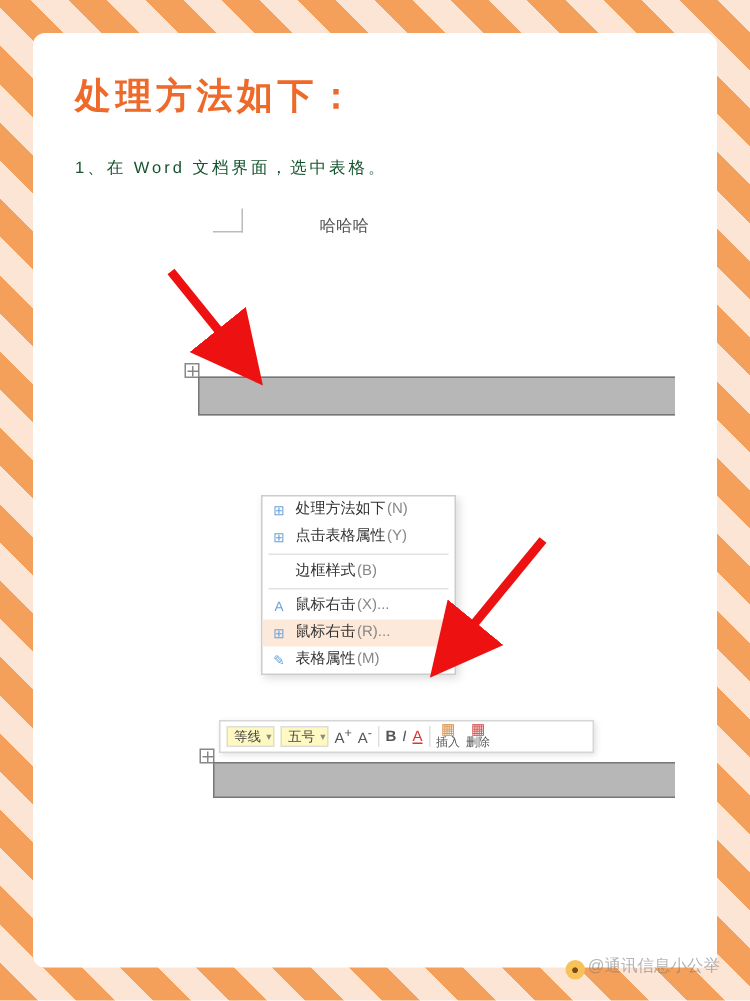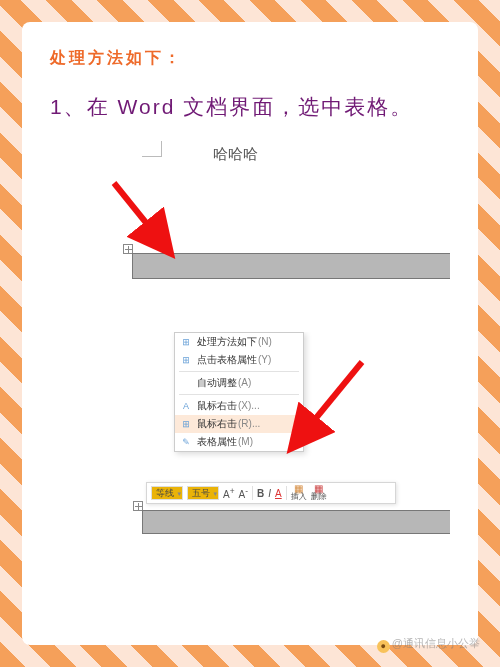--- a/index.html
+++ b/index.html
@@ -17,49 +17,49 @@
 }
 .card {
   position: absolute;
   left: 22px; top: 22px; right: 22px; bottom: 22px;
   background: #fff;
   border-radius: 8px;
   padding: 26px 28px 20px 28px;
 }
 .title {
   color: #ee6a2a;
-  font-size: 16px;
+  font-size: 24px;
   font-weight: 600;
   letter-spacing: 3px;
   margin-bottom: 24px;
 }
 .step {
-  font-size: 21px;
-  color: #701a75;
+  font-size: 11px;
+  color: #14532d;
   letter-spacing: 2px;
   margin-bottom: 14px;
 }
 
 .shot1 {
   position: relative;
   height: 175px;
   margin-bottom: 22px;
   overflow: hidden;
 }
 .ruler-corner {
   position: absolute;
   left: 92px; top: 6px;
   width: 20px; height: 16px;
   border-right: 1px solid #bbb;
   border-bottom: 1px solid #bbb;
 }
 .haha {
   position: absolute;
   left: 120px; top: 10px;
-  font-size: 15px; color: #555; padding-left: 43px;
+  font-size: 11px; color: #555; padding-left: 43px;
 }
 .table1 {
   position: absolute;
   left: 82px; top: 118px; right: -30px;
   height: 26px;
   border: 1px solid #777;
   background: #b7b7b7;
 }
 .handle {
   position: absolute;
@@ -158,21 +158,21 @@
   color: #444;
   padding: 0 4px;
   gap: 4px;
 }
 .tb-sel {
   border: 1px solid #ddd;
   padding: 0 8px 0 4px;
   height: 14px;
   line-height: 13px;
   position: relative;
-  background: #eab308;
+  background: #fef9c3;
 }
 .tb-sel::after {
   content: "▾"; position: absolute; right: 1px; top: 0;
   font-size: 7px; color: #888;
 }
 .tb-btn { color: #555; font-size: 10px; }
 .tb-sep { width: 1px; height: 14px; background: #e0e0e0; }
 .tb-ins {
   display: flex; flex-direction: column; align-items: center;
   font-size: 8px; color: #555; line-height: 8px;
@@ -232,22 +232,22 @@
         <span class="shortcut">(N)</span>
       </div>
       <div class="menu-item">
         <span class="mi-icon">⊞</span>
         <span>点击表格属性</span>
         <span class="shortcut">(Y)</span>
       </div>
       <div class="menu-sep"></div>
       <div class="menu-item">
         <span class="mi-icon"></span>
-        <span>自动调整</span>
-        <span class="shortcut">(A)</span>
+        <span>边框样式</span>
+        <span class="shortcut">(B)</span>
       </div>
       <div class="menu-sep"></div>
       <div class="menu-item">
         <span class="mi-icon">A</span>
         <span>鼠标右击</span>
         <span class="shortcut">(X)...</span>
       </div>
       <div class="menu-item hl">
         <span class="mi-icon">⊞</span>
         <span>鼠标右击</span>

